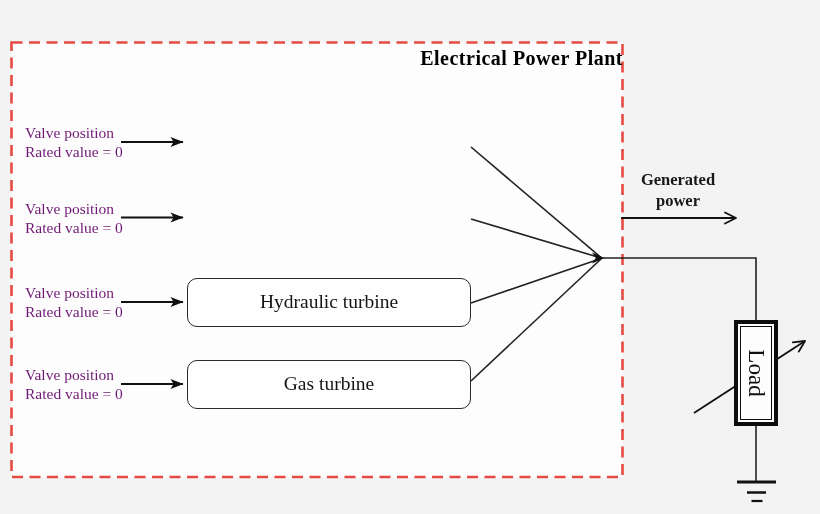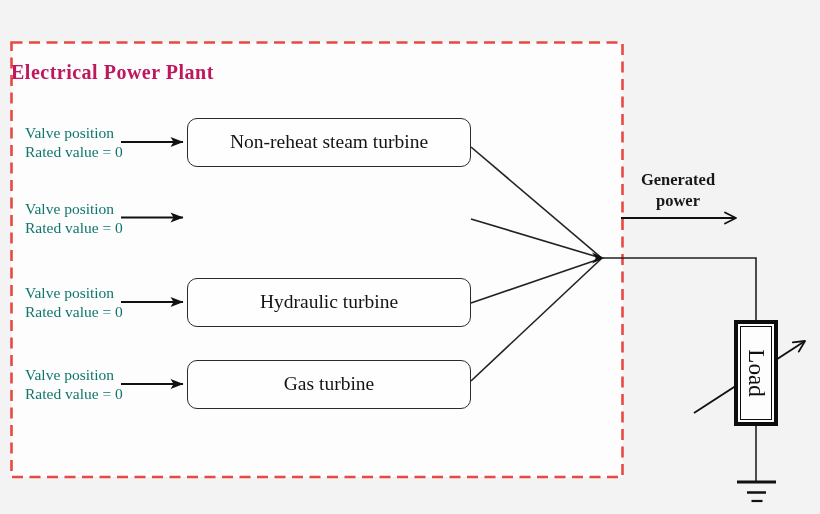--- a/index.html
+++ b/index.html
@@ -13,32 +13,31 @@
   }
   .wires {
     position: absolute;
     left: 0; top: 0;
     z-index: 1;
   }
   .overlay-item { position: absolute; z-index: 2; }
 
   .diagram-title {
     left: 11px; top: 47px; width: 612px;
-    text-align: left;
+    text-align: right;
     font-size: 20px;
     font-weight: bold;
-    color: #be185d;
+    color: #000000;
     letter-spacing: 0.5px;
-    margin-top: 14px;
   }
   .valve-label {
     left: 25px;
     font-size: 15.5px;
     line-height: 19px;
-    color: #0f766e;
+    color: #701a75;
     white-space: nowrap;
   }
   .turbine-box {
     left: 187px;
     width: 284px;
     height: 49px;
     background: #fefefe;
     border: 1.8px solid #2b2b2b;
     border-radius: 10px;
     display: flex;
@@ -124,23 +123,20 @@
       <line x1="751.5" y1="501" x2="762.5" y2="501" stroke-width="2.2"></line>
     </g>
   </svg>
 
   <div class="overlay-item diagram-title">Electrical Power Plant</div>
 
   <div class="overlay-item valve-label" style="top:123px">
     <div>Valve position</div>
     <div>Rated value = 0</div>
   </div>
-  <div class="overlay-item turbine-box" style="top:117.5px">
-    <span>Non-reheat steam turbine</span>
-  </div>
 
   <div class="overlay-item valve-label" style="top:198.5px">
     <div>Valve position</div>
     <div>Rated value = 0</div>
   </div>
 
   <div class="overlay-item valve-label" style="top:283px">
     <div>Valve position</div>
     <div>Rated value = 0</div>
   </div>

